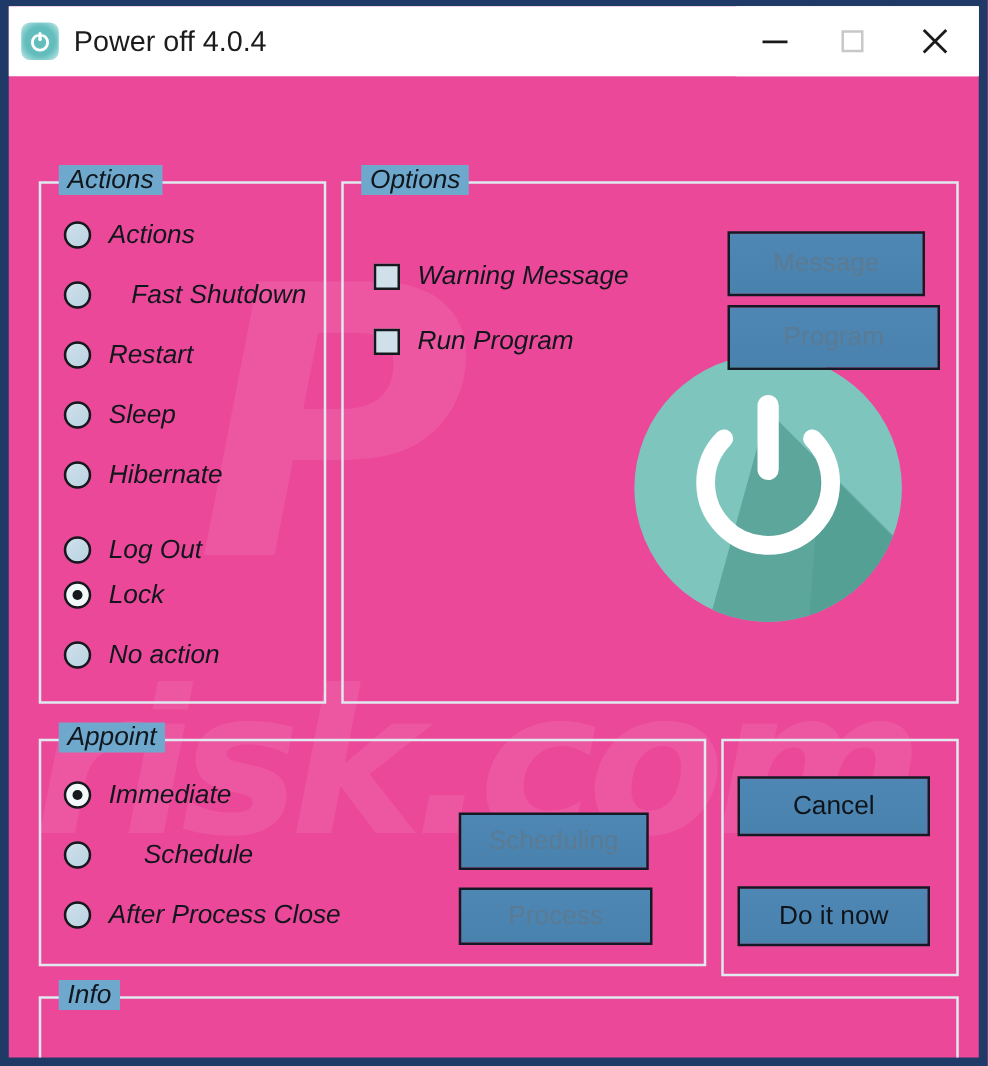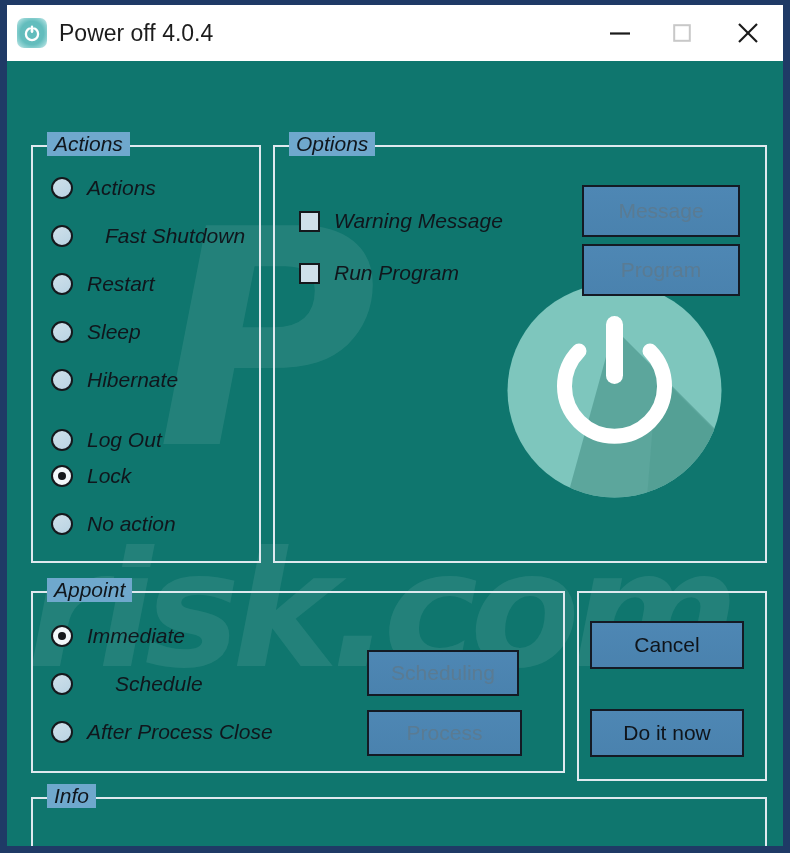--- a/index.html
+++ b/index.html
@@ -9,21 +9,21 @@
     overflow: hidden;
     font-family: "Liberation Sans", sans-serif;
   }
   body { background: #1f3864; }
 
   
   #window {
     position: absolute;
     left: 0; top: 0;
     width: 790px; height: 853px;
-    background: #0f766e;
+    background: #ec4899;
     border-left: 7px solid #1f3a66;
     border-right: 7px solid #1f3a66;
     border-top: 5px solid #1f3a66;
     border-bottom: 7px solid #1f3a66;
   }
 
   
   #titlebar {
     position: absolute;
     left: 0; top: 0;
@@ -184,21 +184,21 @@
     background: linear-gradient(180deg, #4e87b4 0%, #4a82ae 100%);
     color: #0f141a;
     font-size: 21px;
     font-family: "Liberation Sans", sans-serif;
     display: flex; align-items: center; justify-content: center;
     white-space: nowrap;
   }
   .btn.disabled { color: #5a7b93; }
 
   #btn-message   { left: 575px; top: 124px; width: 158px; height: 52px; }
-  #btn-program   { left: 575px; top: 183px; width: 158px; height: 52px; }
+  #btn-program   { left: 575px; top: 183px; width: 170px; height: 52px; }
   #btn-scheduling{ left: 360px; top: 589px; width: 152px; height: 46px; }
   #btn-process   { left: 360px; top: 649px; width: 155px; height: 46px; }
   #btn-cancel    { left: 583px; top: 560px; width: 154px; height: 48px; }
   #btn-doitnow   { left: 583px; top: 648px; width: 154px; height: 48px; }
 </style>
 </head>
 <body>
 
 <div id="window">
 

